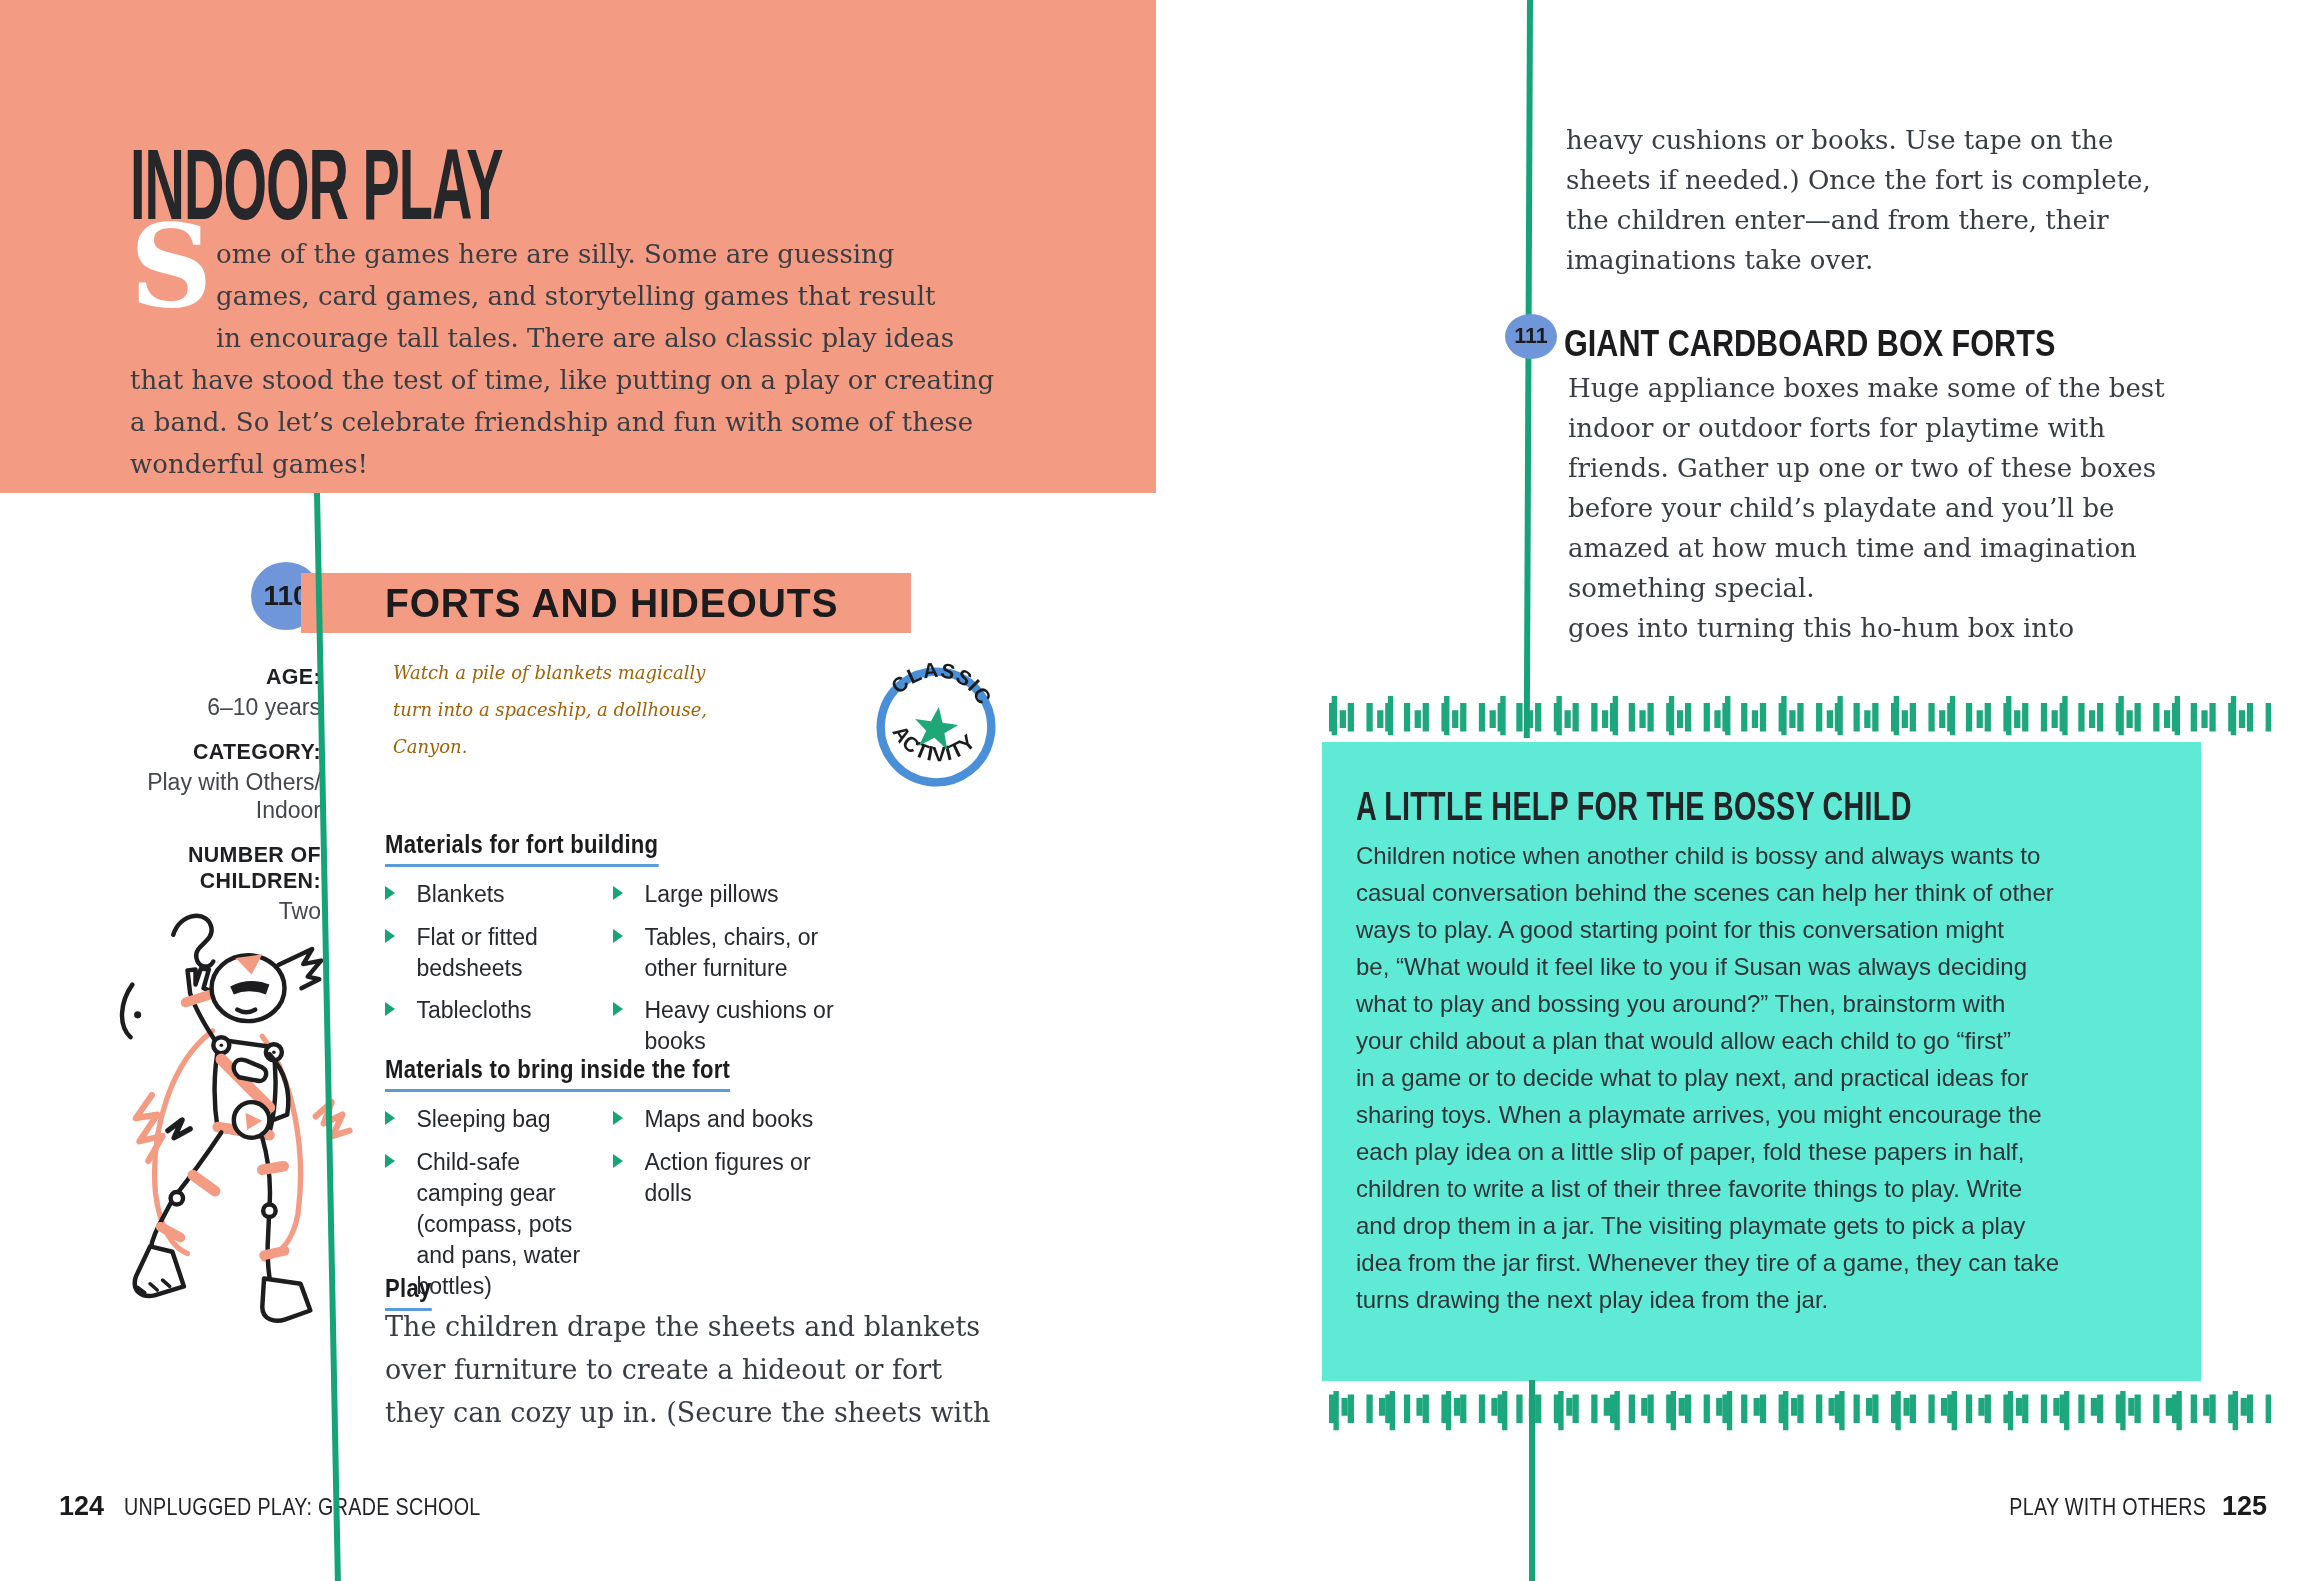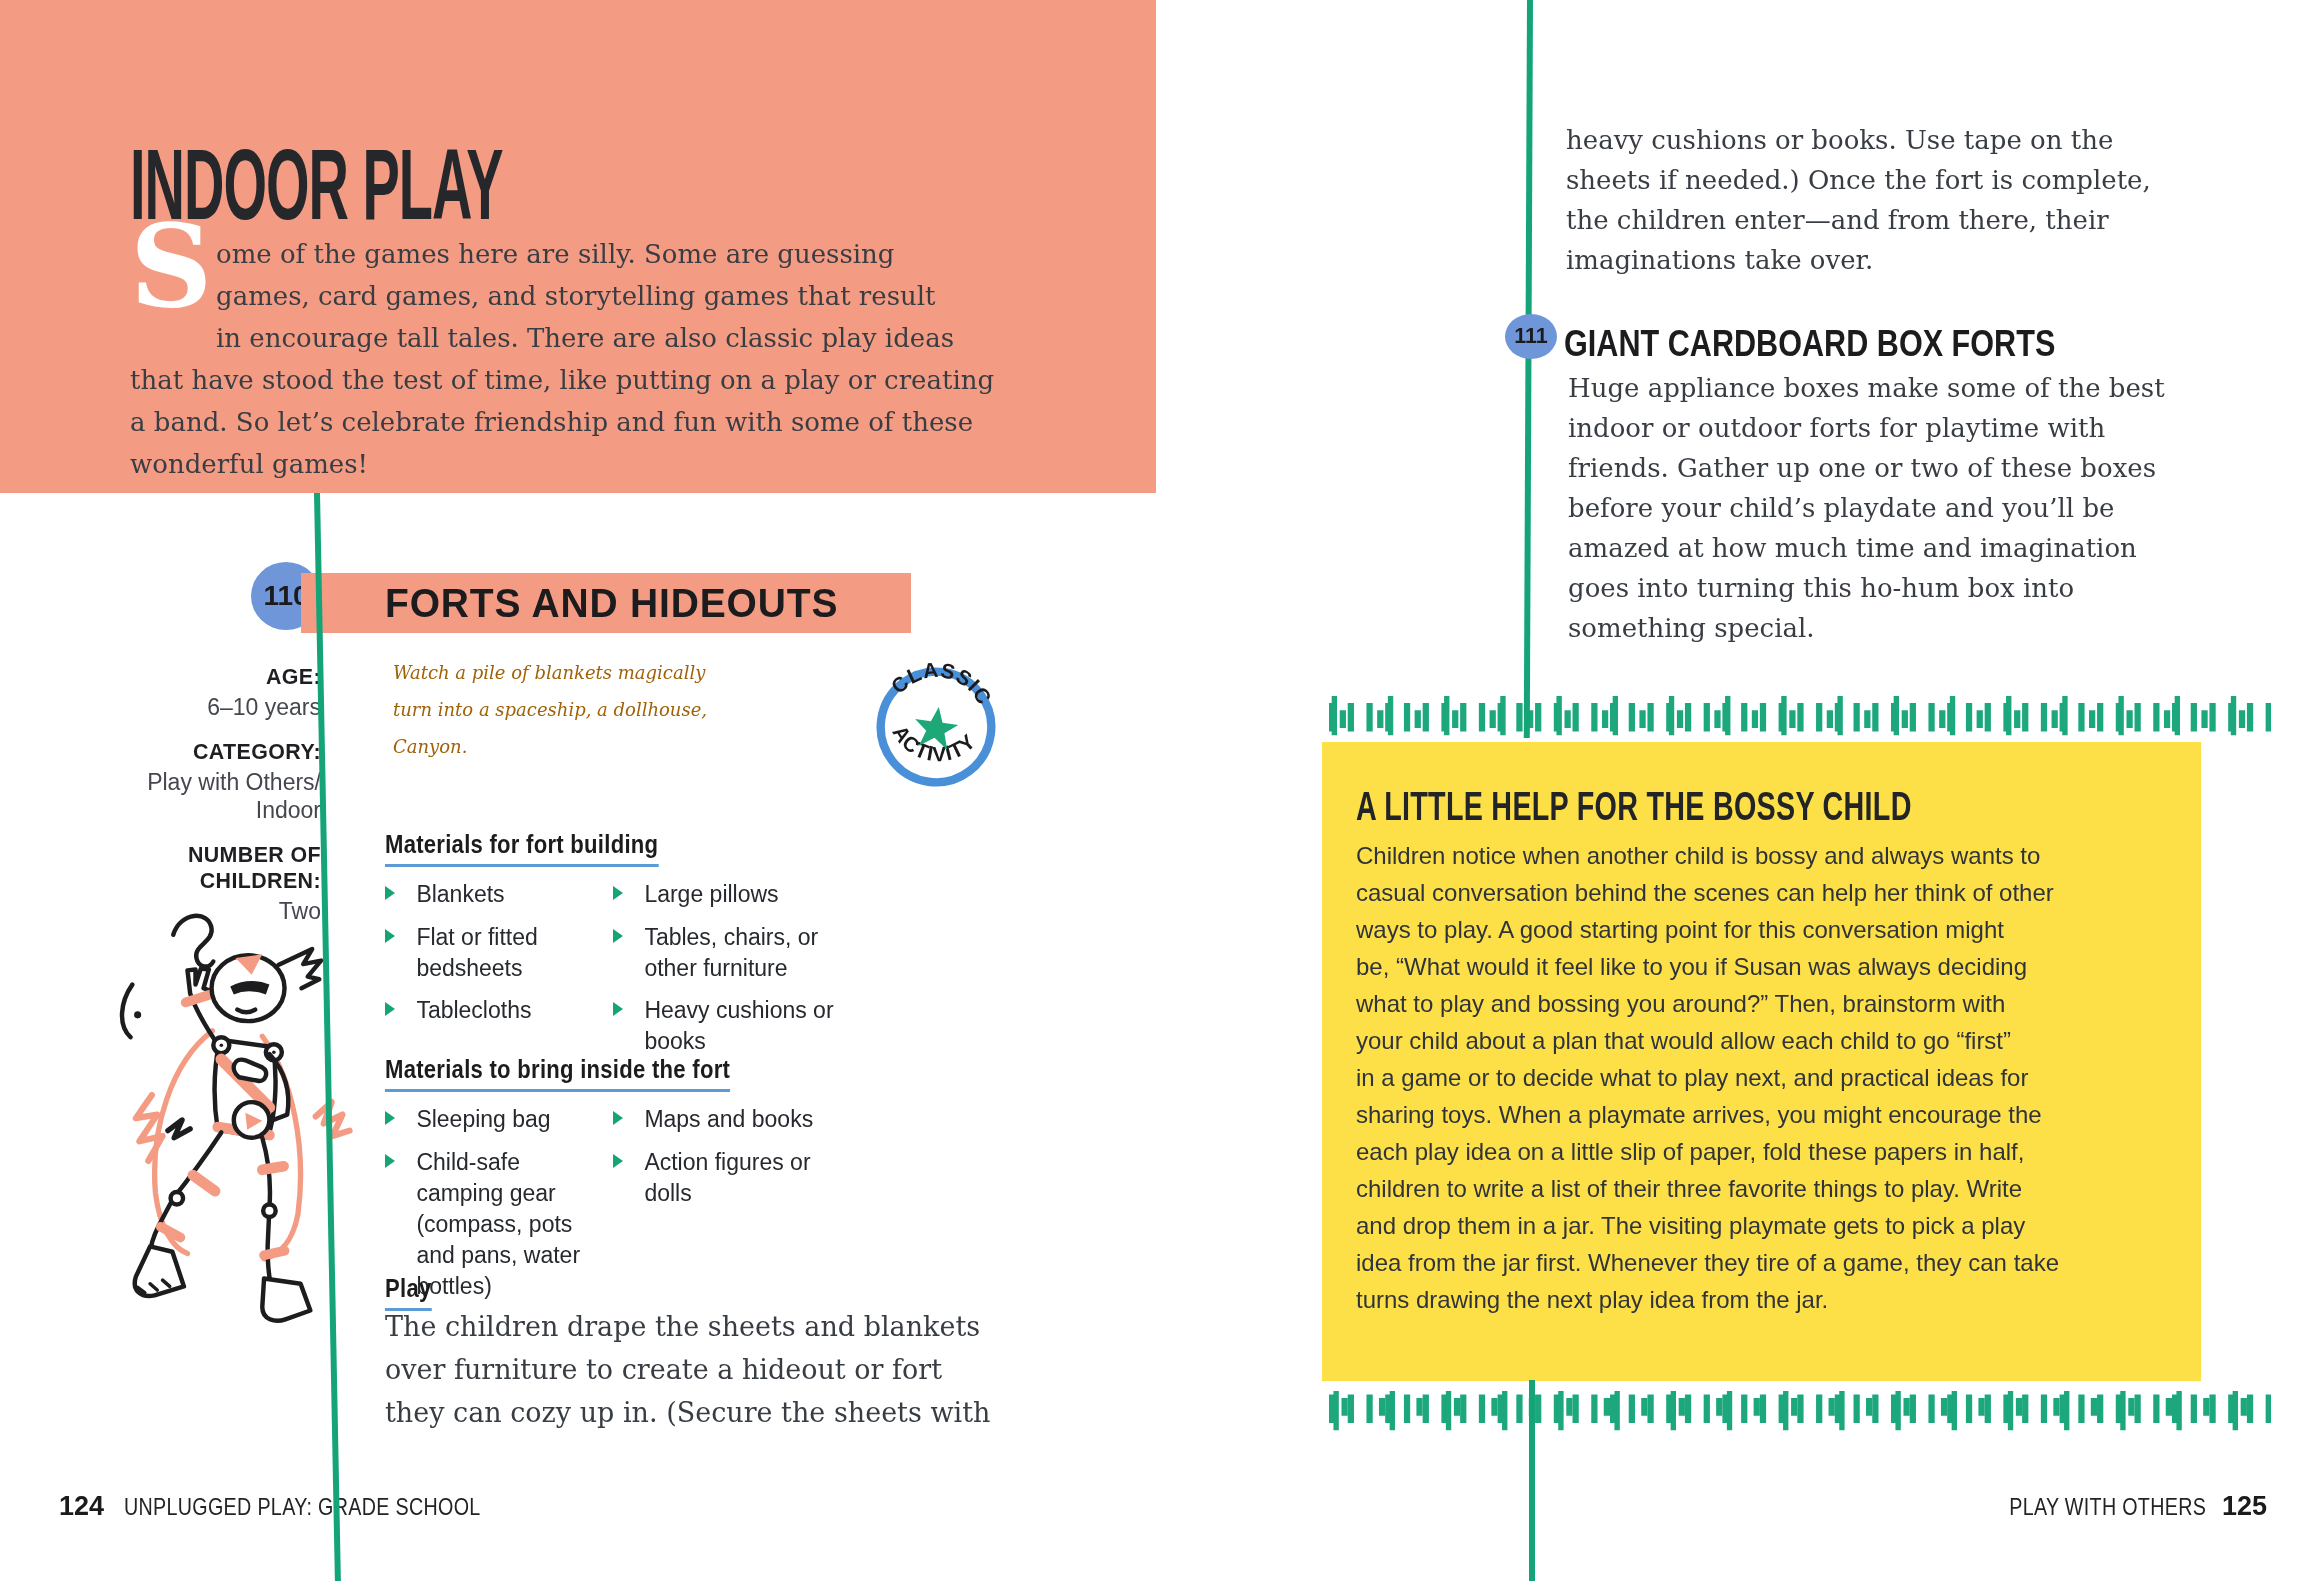--- a/index.html
+++ b/index.html
@@ -85,21 +85,21 @@
 
   .g-title { position:absolute; left:1564px; top:323px; z-index:1; font-size:36px; font-weight:700; color:#1C1C1E;
              white-space:nowrap; transform:scaleX(0.85); transform-origin:0 0; letter-spacing:0; }
   .g-para { position:absolute; left:1568px; top:373px; z-index:1; }
   .g-para .ln { font-family:"DejaVu Serif", serif; color:#383D44; font-size:26px; height:40px; white-space:nowrap; }
 
   .ticks { position:absolute; left:1329px; width:942px; height:43px; z-index:1; }
   .ticks-top { top:694px; }
   .ticks-bottom { top:1389px; }
 
-  .tip-box { position:absolute; left:1322px; top:742px; width:879px; height:639px; background:#fde047; z-index:1; }
+  .tip-box { position:absolute; left:1322px; top:742px; width:879px; height:639px; background:#5eead4; z-index:1; }
   .tip-title { position:absolute; left:34px; top:41px; font-size:41px; font-weight:700; color:#232427;
                white-space:nowrap; transform:scaleX(0.70); transform-origin:0 0; letter-spacing:0.4px; }
   .tip-body { position:absolute; left:34px; top:100px; }
   .tip-body .ln { font-size:24px; color:#30343A; height:37px; white-space:nowrap; }
 
   .hero { position:absolute; left:86px; top:906px; z-index:1; }
 </style>
 </head>
 <body>
 
@@ -292,22 +292,22 @@
   </div>
 
   <div class="num-badge badge-111">111</div>
   <div class="g-title">GIANT CARDBOARD BOX FORTS</div>
   <div class="g-para">
     <div class="ln">Huge appliance boxes make some of the best</div>
     <div class="ln">indoor or outdoor forts for playtime with</div>
     <div class="ln">friends. Gather up one or two of these boxes</div>
     <div class="ln">before your child’s playdate and you’ll be</div>
     <div class="ln">amazed at how much time and imagination</div>
+    <div class="ln">something special.</div>
     <div class="ln">goes into turning this ho-hum box into</div>
-    <div class="ln">something special.</div>
   </div>
 
   <svg class="ticks ticks-top" width="942" height="43" viewBox="0 0 1056 48">
     <path d="M0,26 H1056" stroke="#1CA77C" stroke-width="32" stroke-dasharray="7 14" fill="none"></path>
     <path d="M3,24 H1056" stroke="#1CA77C" stroke-width="44" stroke-dasharray="6 57" fill="none"></path>
     <path d="M12,28 H1056" stroke="#1CA77C" stroke-width="20" stroke-dasharray="7 35" fill="none"></path>
   </svg>
 
   <div class="tip-box">
     <div class="tip-title">A LITTLE HELP FOR THE BOSSY CHILD</div>

